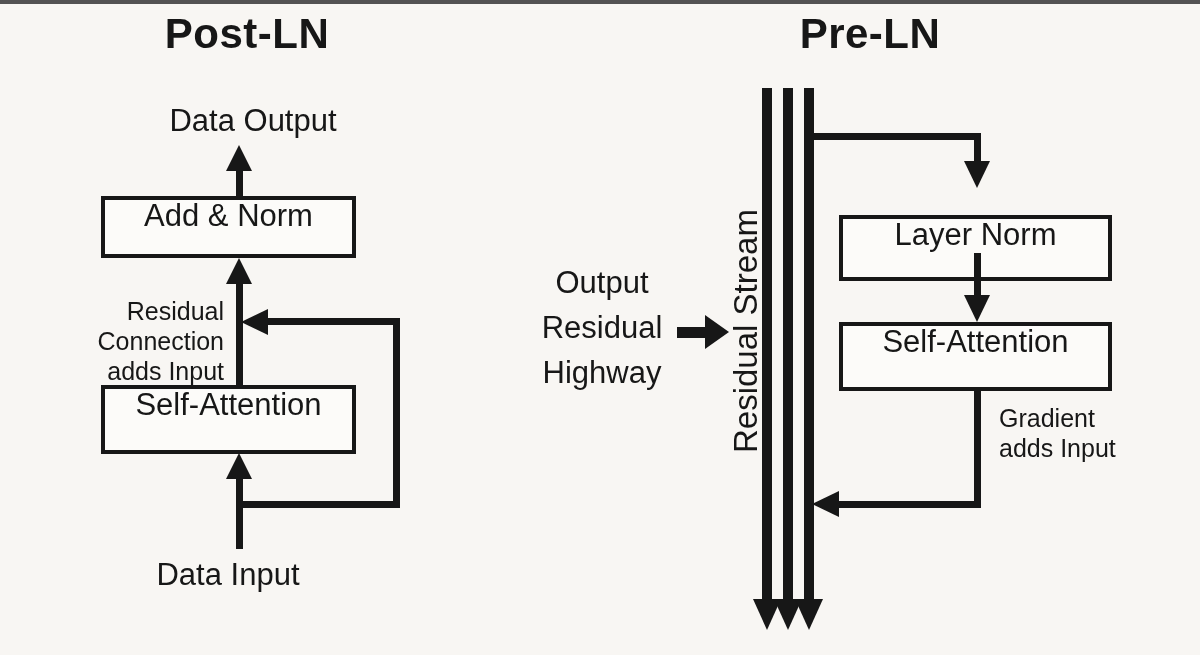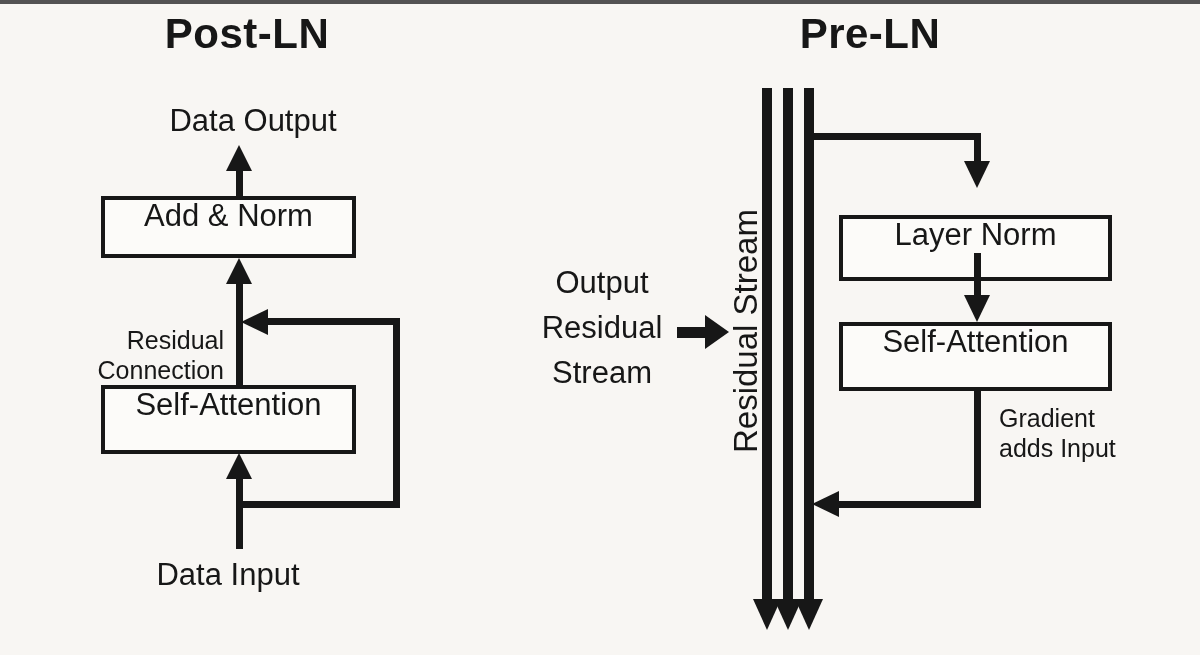--- a/index.html
+++ b/index.html
@@ -50,21 +50,21 @@
   <div class="ln" style="left:236px;top:168px;width:7px;height:30px;"></div>
   <div class="tri tri-up" style="left:226px;top:145px;"></div>
 
   <div class="box" style="left:101px;top:196px;width:255px;height:62px;">
     <span class="box-label">Add &amp; Norm</span>
   </div>
 
   <div class="ln" style="left:236px;top:280px;width:7px;height:106px;"></div>
   <div class="tri tri-up" style="left:226px;top:258px;"></div>
 
-  <div class="abs note" style="left:0px;top:325px;width:224px;text-align:right;">
+  <div class="abs note" style="left:0px;top:296px;width:224px;text-align:right;">
     <div>Residual Connection</div>
     <div>adds Input</div>
   </div>
 
   <div class="ln" style="left:260px;top:318px;width:140px;height:7px;"></div>
   <div class="tri tri-left" style="left:241px;top:309px;"></div>
   <div class="ln" style="left:393px;top:318px;width:7px;height:190px;"></div>
   <div class="ln" style="left:236px;top:501px;width:164px;height:7px;"></div>
 
   <div class="box" style="left:101px;top:385px;width:255px;height:69px;">
@@ -83,21 +83,21 @@
   <div class="ln" style="left:804px;top:88px;width:10px;height:513px;"></div>
   <div class="tri tri-down-wide" style="left:753px;top:599px;"></div>
   <div class="tri tri-down-wide" style="left:774px;top:599px;"></div>
   <div class="tri tri-down-wide" style="left:795px;top:599px;"></div>
 
   <div class="abs rot" style="left:626px;top:316px;width:240px;height:34px;">Residual Stream</div>
 
   <div class="abs" style="left:527px;top:260px;width:150px;font-size:31px;line-height:45px;text-align:center;">
     <div>Output</div>
     <div>Residual</div>
-    <div>Stream</div>
+    <div>Highway</div>
   </div>
   <div class="ln" style="left:677px;top:327px;width:30px;height:11px;"></div>
   <div class="tri tri-right" style="left:705px;top:315px;"></div>
 
   <div class="ln" style="left:809px;top:133px;width:172px;height:7px;"></div>
   <div class="ln" style="left:974px;top:133px;width:7px;height:32px;"></div>
   <div class="tri tri-down" style="left:964px;top:161px;"></div>
 
   <div class="box" style="left:839px;top:187px;width:273px;height:66px;margin-top:28px;">
     <span class="box-label">Layer Norm</span>

